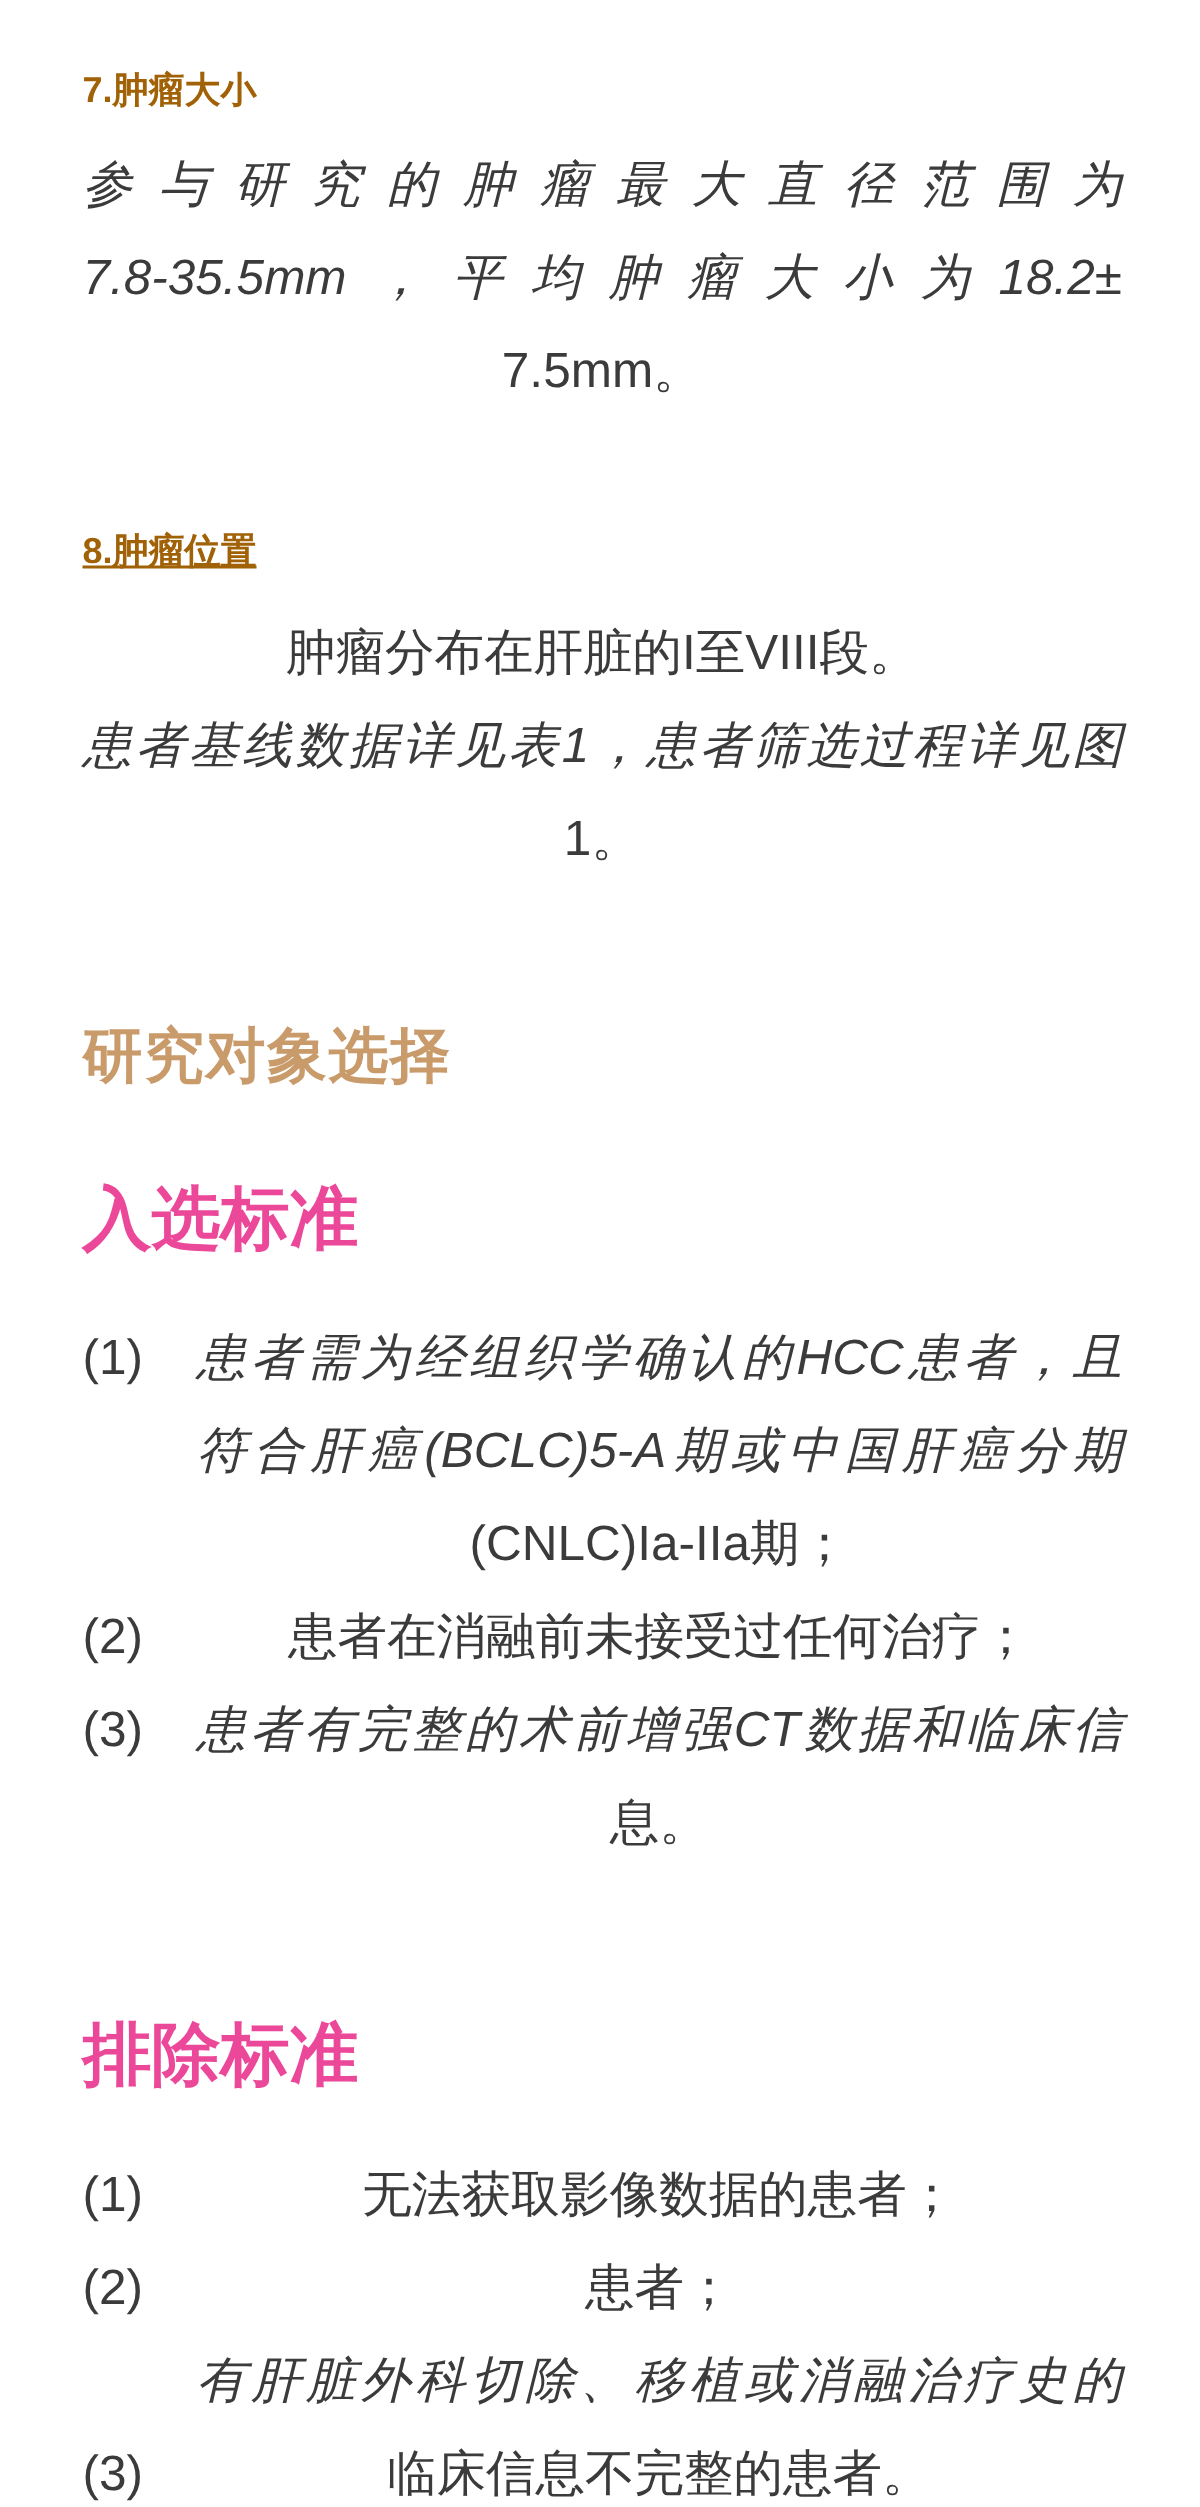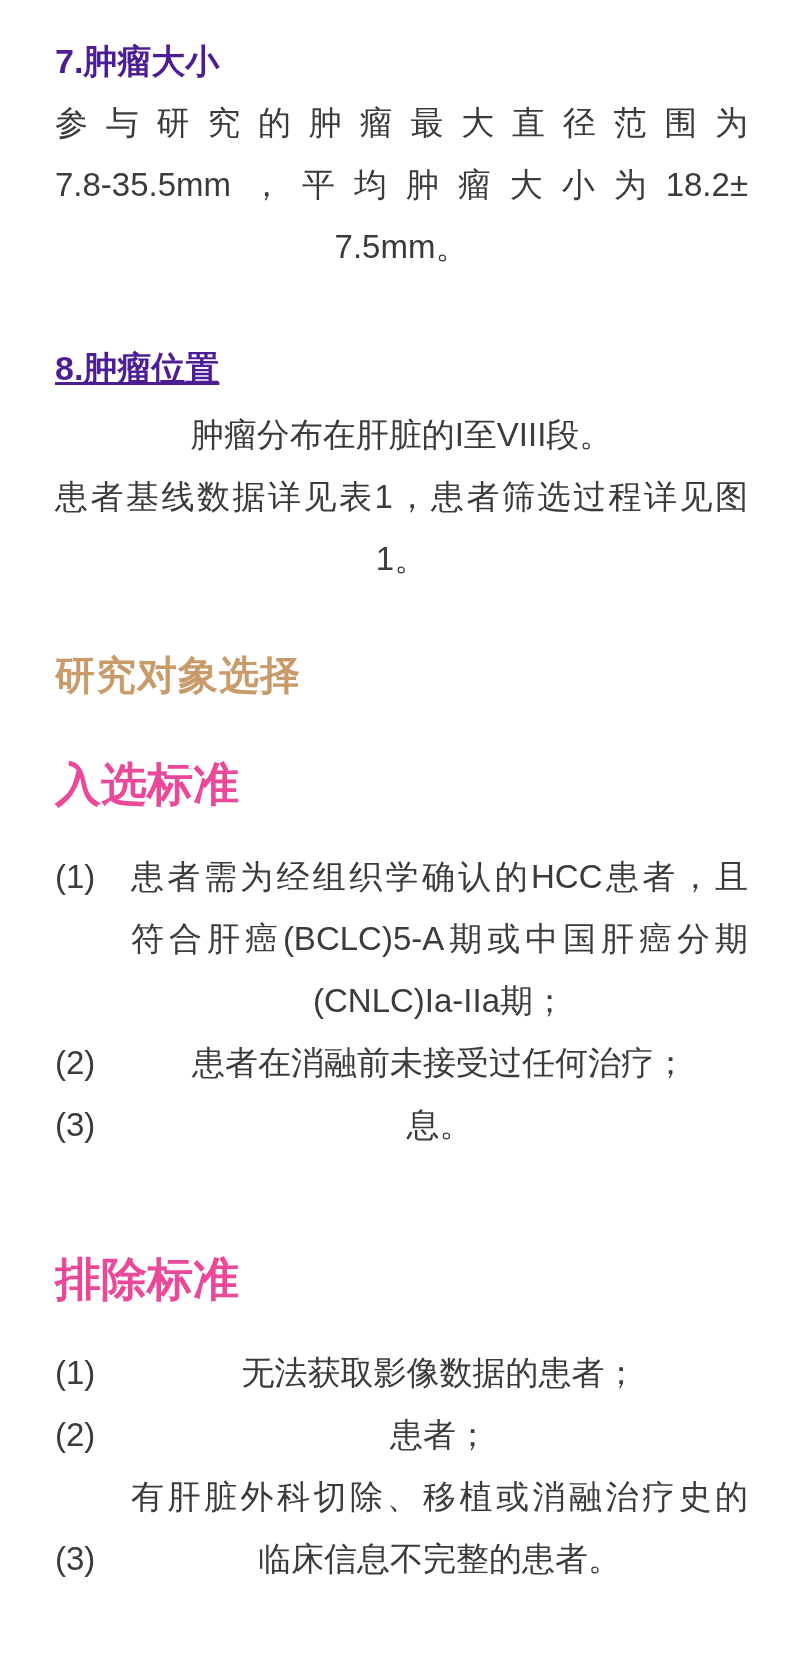--- a/index.html
+++ b/index.html
@@ -13,24 +13,24 @@
   }
   .page {
     width: 800px;
     height: 1671px;
     background: #ffffff;
     padding-left: 55px;
     padding-right: 52px;
   }
   
   .h-orange {
-    font-size: 34px;
+    font-size: 24px;
     line-height: 46px;
     font-weight: 700;
-    color: #4c1d95;
+    color: #a16207;
   }
   
   .h-tan {
     font-size: 46px;
     line-height: 46px;
     font-weight: 700;
     color: #ec4899;
   }
   
   .h-serif {
@@ -48,26 +48,27 @@
     color: #3b3b3b;
     text-align: center;
     white-space: nowrap;
   }
   
   .body-line.stretch {
     white-space: normal;
     text-align: justify;
     text-align-last: justify;
     text-justify: inter-character;
+    font-style: italic;
   }
   .mt-h7   { margin-top: 38px; }
   .mt-p7   { margin-top: 8px;  }
   .mt-h8   { margin-top: 67px; text-decoration: underline; }
   .mt-p8   { margin-top: 13px; }
-  .mt-serif{ margin-top: 57px; }
+  .mt-serif{ margin-top: 85px; }
   .mt-inc  { margin-top: 56px; }
   .mt-list1{ margin-top: 39px; }
   .mt-exc  { margin-top: 100px; }
   .mt-list2{ margin-top: 40px; }
   .olist .li {
     display: grid;
     grid-template-columns: 76px 1fr;
     align-items: start;
   }
   .olist .num {
@@ -121,20 +122,21 @@
       <div class="li">
         <span class="num">(2)</span>
         <div class="li-text">
           <p class="body-line">患者在消融前未接受过任何治疗；</p>
         </div>
       </div>
 
       <div class="li">
         <span class="num">(3)</span>
         <div class="li-text">
+          <p class="body-line stretch">患者有完整的术前增强CT数据和临床信</p>
           <p class="body-line">息。</p>
         </div>
       </div>
 
     </div>
   </section>
 
   <section>
     <h3 class="h-tan mt-exc">排除标准</h3>
     <div class="olist mt-list2">

